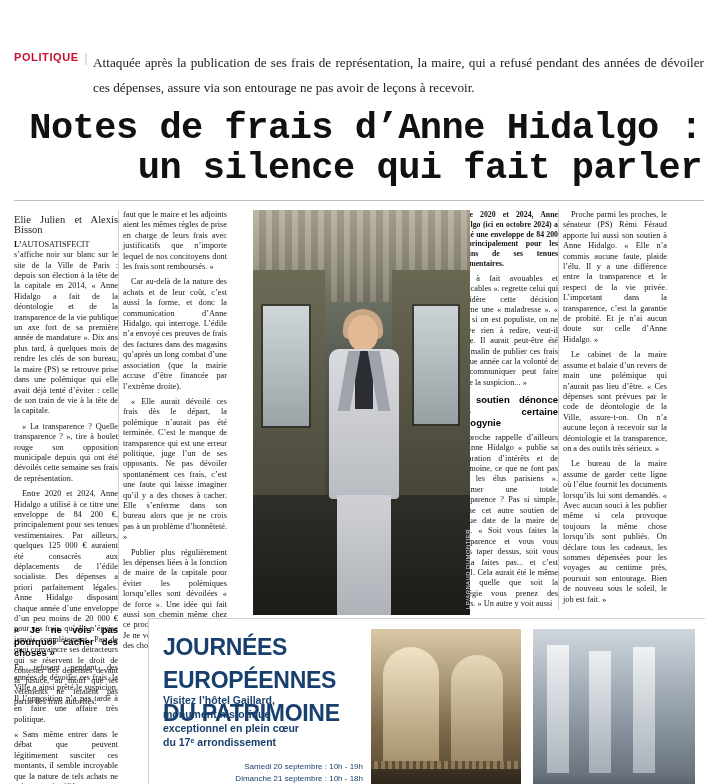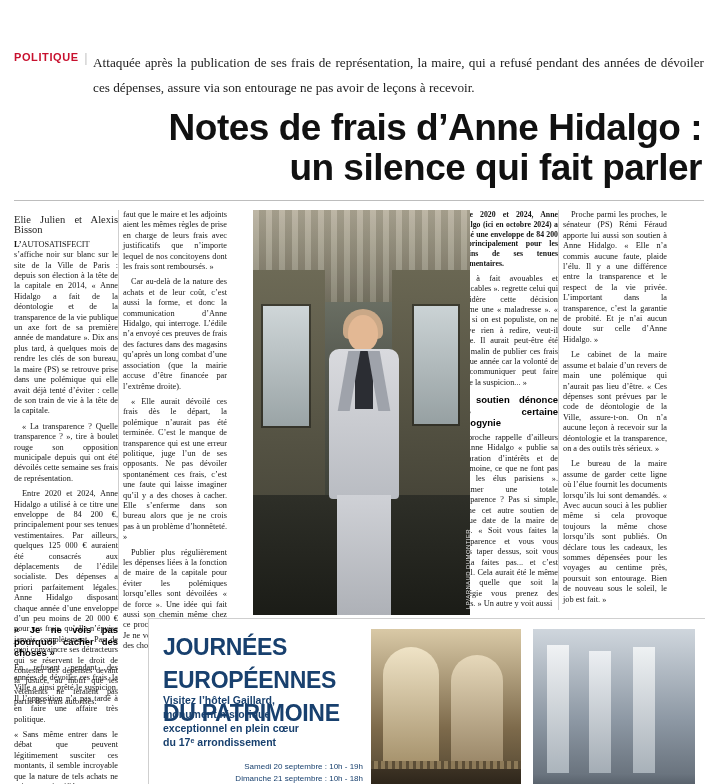--- a/index.html
+++ b/index.html
@@ -36,21 +36,21 @@
   .standfirst{
     font-family:"Liberation Serif", serif;
     font-size:13.2px;
     line-height:25px;
     color:#1a1a1a;
     text-align:justify;
   }
 
   
   .headline{
-    font-family:Liberation Sans, sans-serif;
+    font-family:Liberation Mono, monospace;
     font-weight:bold;
     font-size:37px;
     line-height:40px;
     text-align:right;
     padding:8px 16px 8px 4px;
     letter-spacing:-0.5px;
   }
   .rule{
     border-top:1px solid #bdbdbd;
     margin:4px 14px 0 14px;

